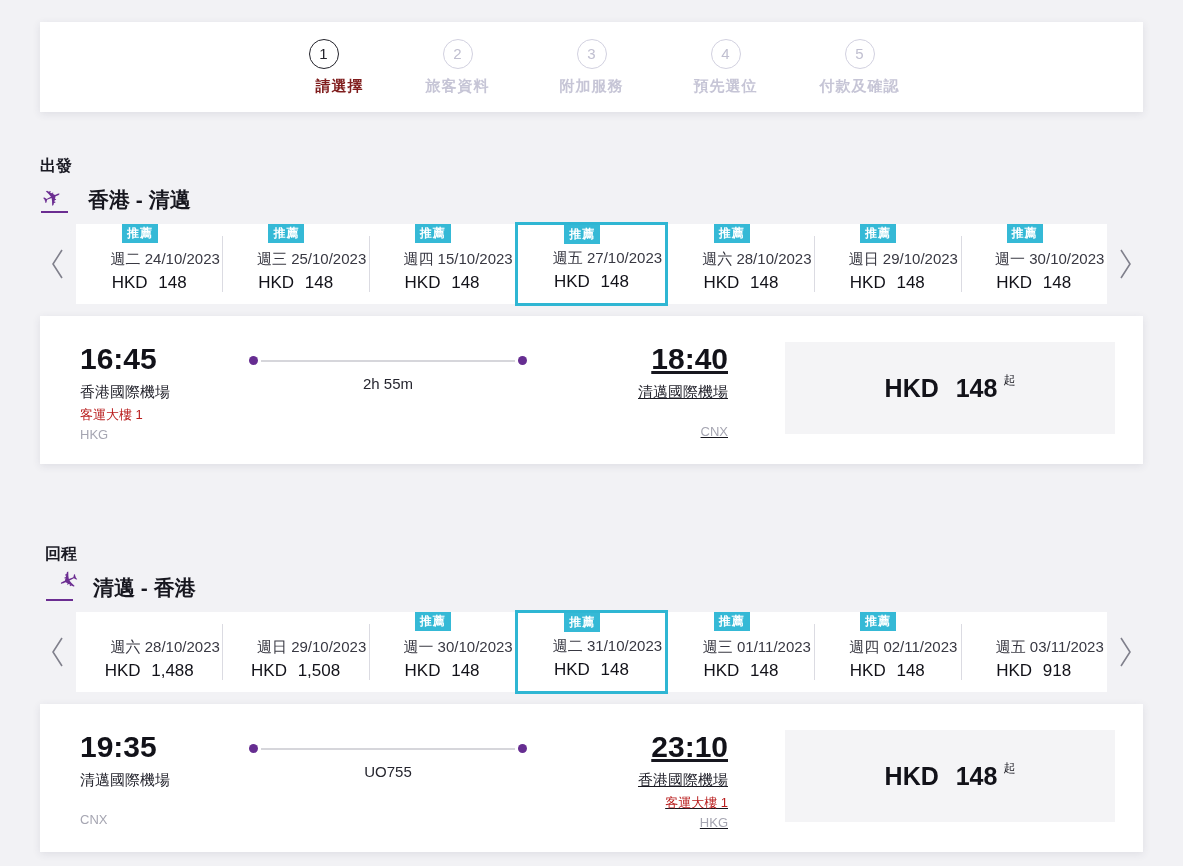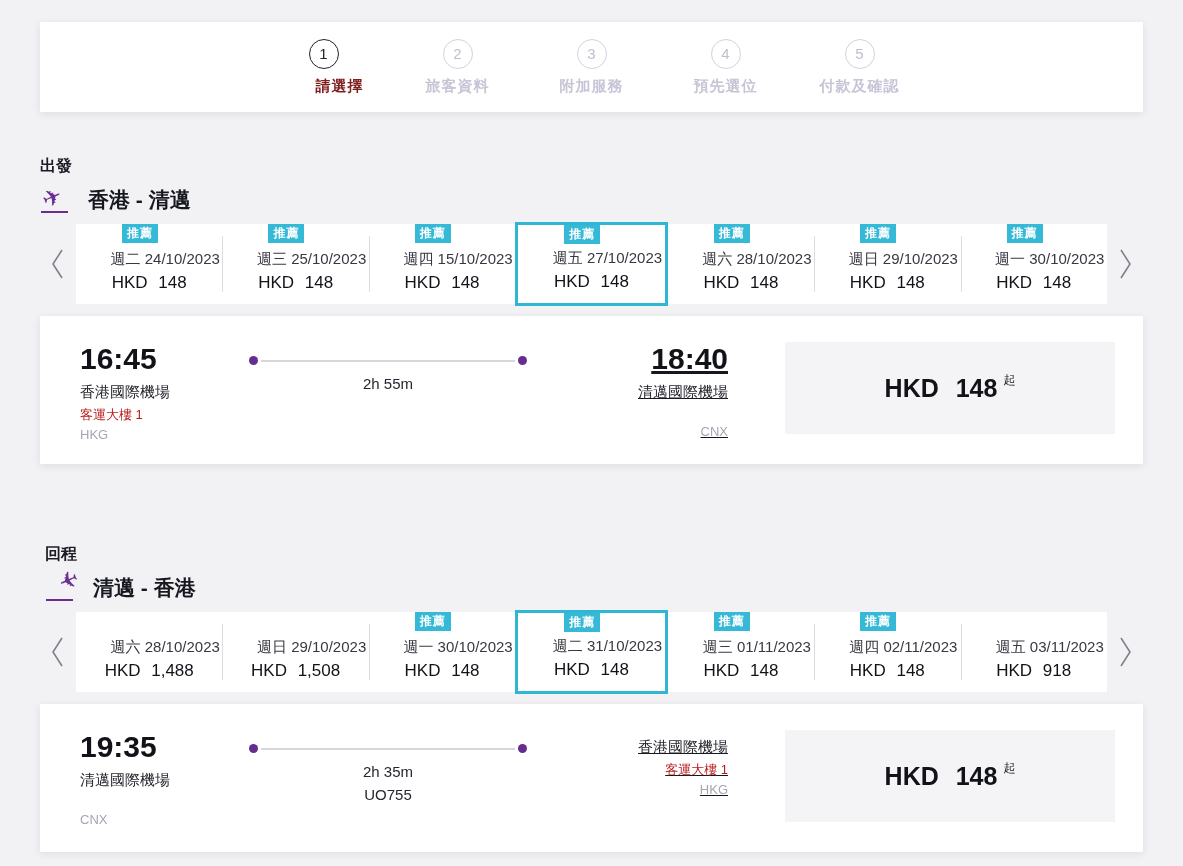--- a/index.html
+++ b/index.html
@@ -259,25 +259,25 @@
     <div class="t-term"></div>
     <div class="t-code">CNX</div>
   </div>
   <div class="fc-tl">
     <div class="tl-row">
       <span class="dot"></span>
       <span class="tl-line"></span>
       <span class="dot"></span>
     </div>
     <div class="tl-info">
-      <div>2h 35m</div>
       <div class="fno">UO755</div>
     </div>
   </div>
   <div class="fc-right">
+    <div class="t-big">23:10</div>
     <div class="t-air">香港國際機場</div>
     <div class="t-term">客運大樓 1</div>
     <div class="t-code">HKG</div>
   </div>
   <div class="fc-price">
     <span class="price-main">HKD 148</span>
     <span class="price-from">起</span>
   </div>
 </div>
 

